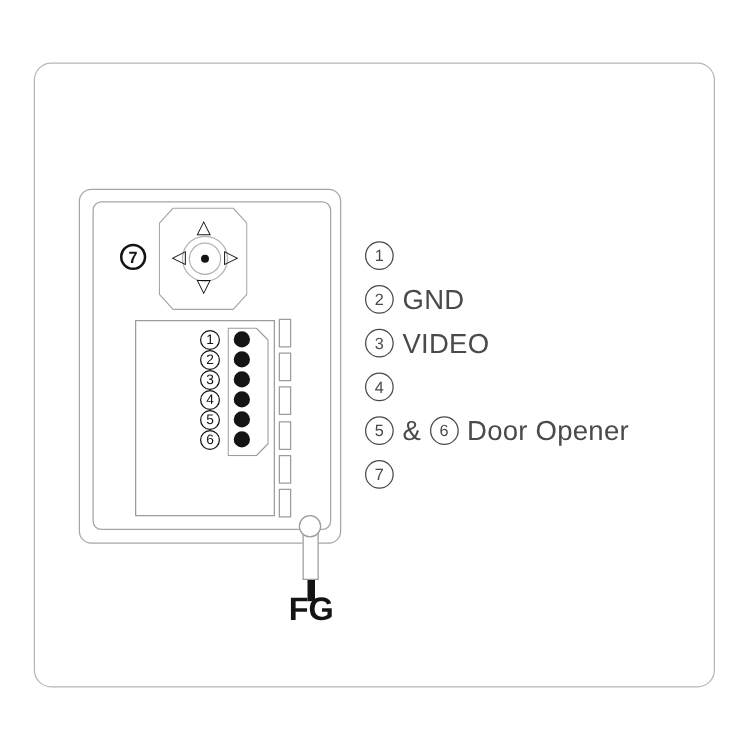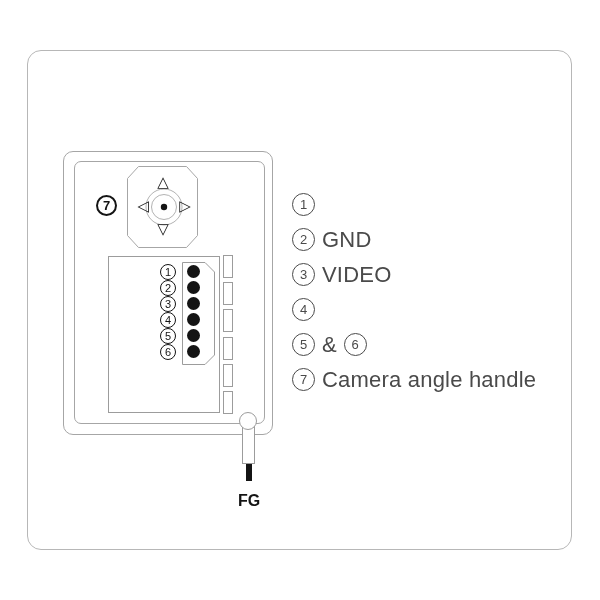--- a/index.html
+++ b/index.html
@@ -89,23 +89,23 @@
     left: 239px; top: 412px; width: 18px; height: 18px;
     border: 1px solid var(--detail_gray, #9c9c9c);
     border-radius: 50%;
     background: #fff; z-index: 6;
   }
   .fg-wire {
     left: 246px; top: 464px; width: 6px; height: 17px;
     background: var(--ink, #141414); z-index: 4;
   }
   .fg-label {
-    left: 226px; top: 492px; width: 46px;
+    left: 226px; top: 472px; width: 46px;
     text-align: center;
-    font-size: 16px; font-weight: 700;
+    font-size: 26px; font-weight: 700;
     color: var(--ink, #141414);
   }
 
   
   .legend { left: 292px; top: 187px; }
   .legend-row {
     height: 35px;
     display: flex; align-items: center;
     color: var(--text_gray, #4a4a4a);
     white-space: nowrap;
@@ -190,20 +190,20 @@
       <span class="badge legend-badge">3</span>
       <span class="legend-label">VIDEO</span>
     </div>
     <div class="legend-row">
       <span class="badge legend-badge">4</span>
     </div>
     <div class="legend-row">
       <span class="badge legend-badge">5</span>
       <span class="legend-joiner">&amp;</span>
       <span class="badge legend-badge">6</span>
+      <span class="legend-label">Door Opener</span>
     </div>
     <div class="legend-row">
       <span class="badge legend-badge">7</span>
-      <span class="legend-label">Camera angle handle</span>
     </div>
   </div>
 
 </div>
 
 </body></html>

